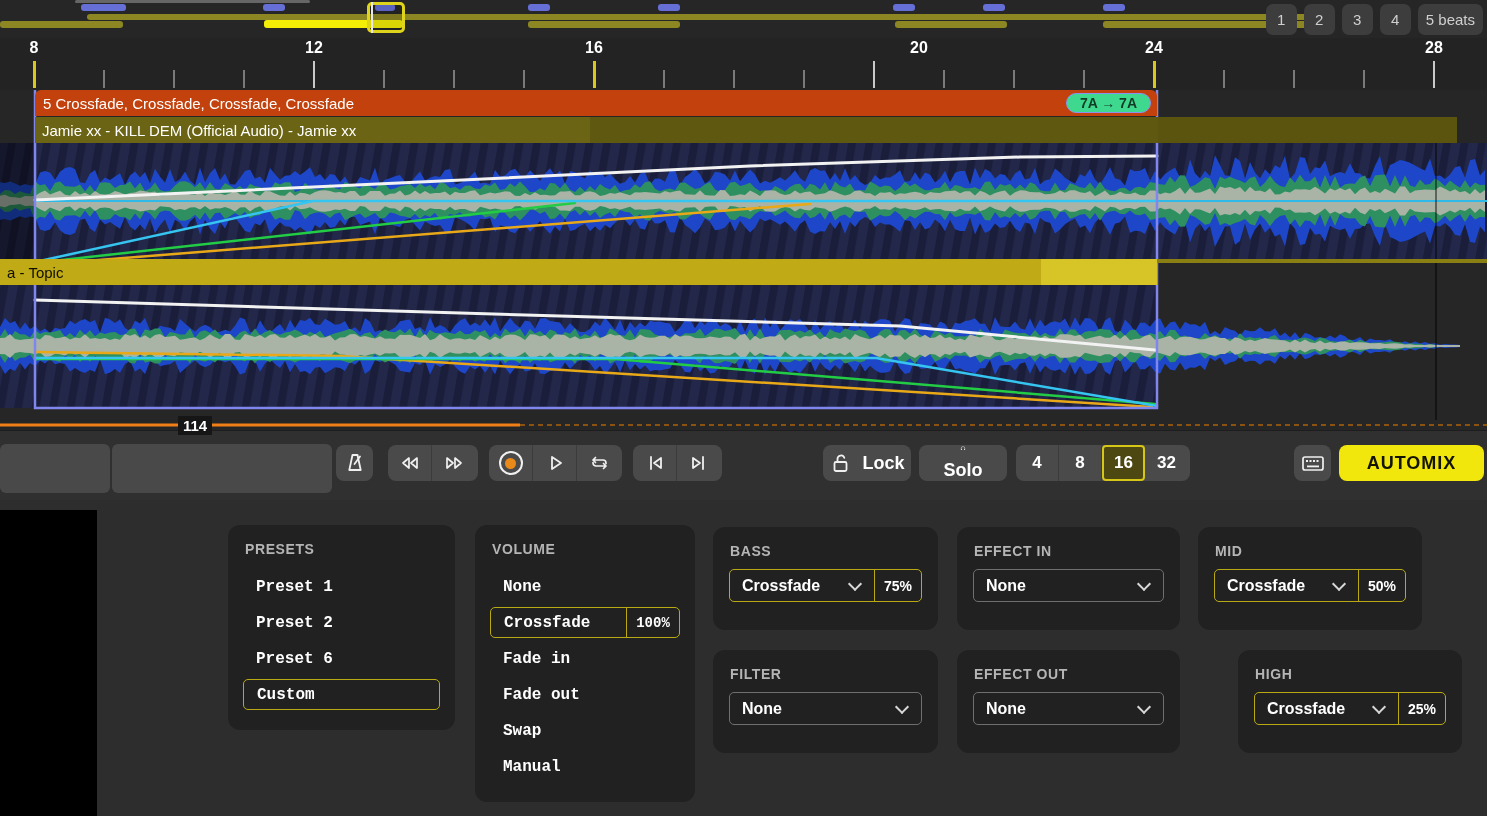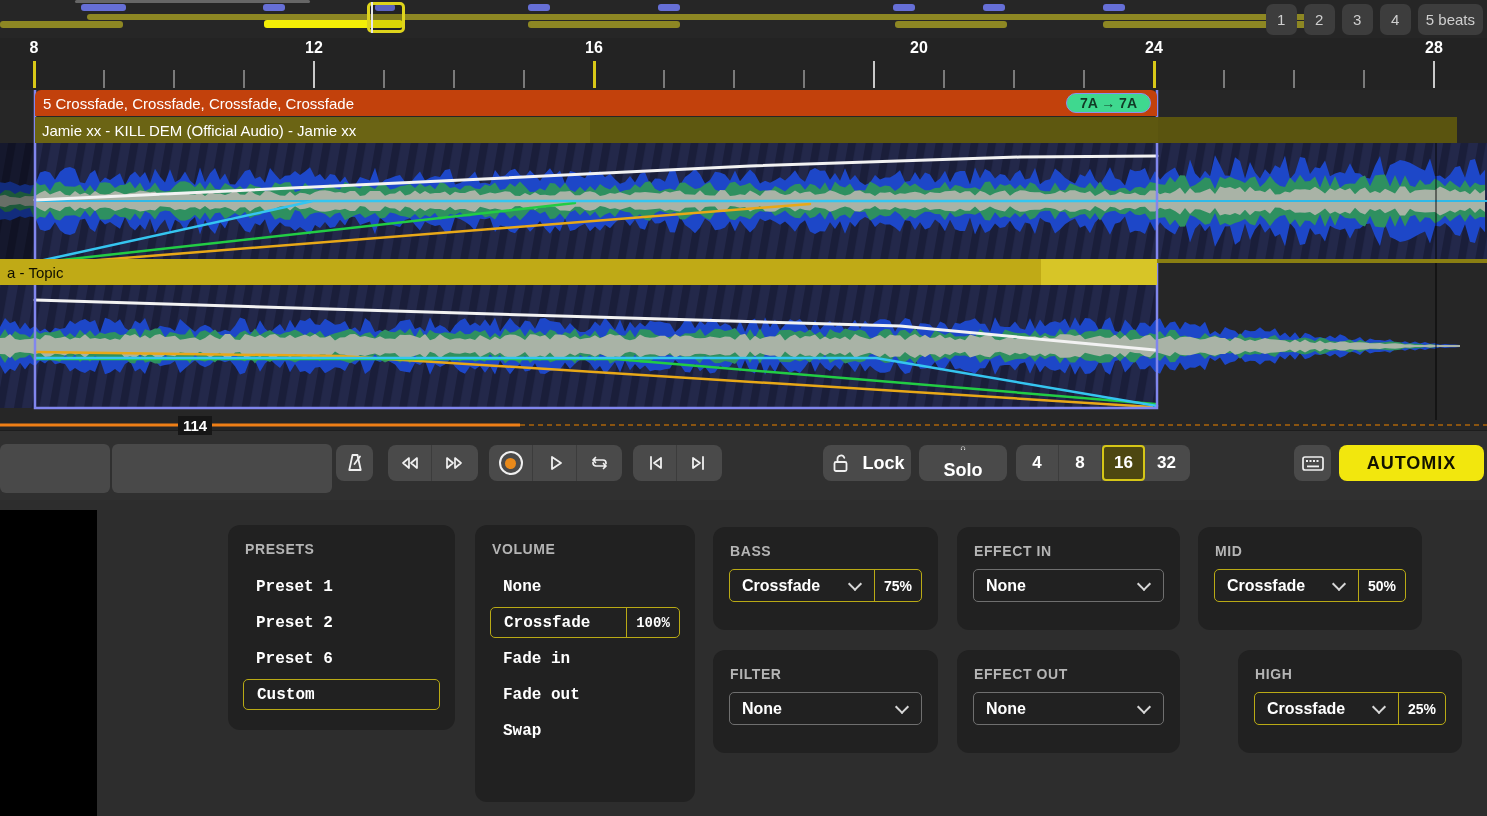--- a/index.html
+++ b/index.html
@@ -305,20 +305,23 @@
           </div>
           <div class="panel-item">
             <span>Fade in</span>
           </div>
           <div class="panel-item">
             <span>Fade out</span>
           </div>
           <div class="panel-item">
             <span>Swap</span>
           </div>
+          <div class="panel-item">
+            <span>Manual</span>
+          </div>
         </div>
     </div>
 
     <div class="panel dots" style="left:713px;top:27px;width:225px;height:103px;">
       <div class="panel-title">BASS</div>
       <div class="eq-box accent">
         <span>Crossfade</span>
         <span class="chev"></span>
         <span class="eq-div"></span>
         <span class="pct">75%</span>

